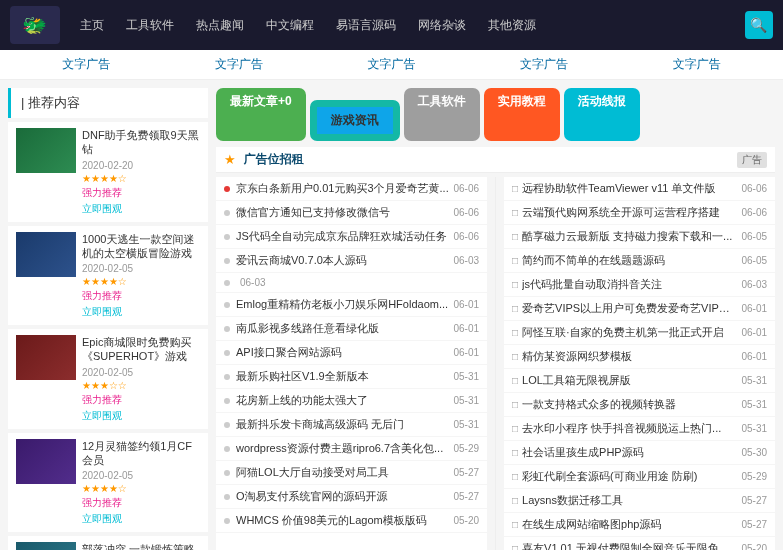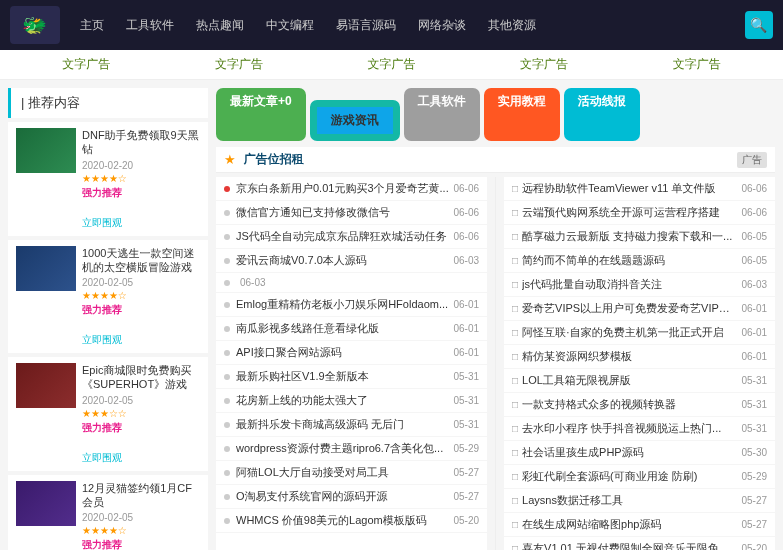--- a/index.html
+++ b/index.html
@@ -8,41 +8,41 @@
     
     .header { background: #1a1a2e; display: flex; align-items: center; padding: 6px 10px; gap: 10px; }
     .logo { display: flex; align-items: center; gap: 4px; color: #fff; font-size: 13px; font-weight: bold; }
     .logo-img { width: 50px; height: 38px; background: #2a2a4e; border-radius: 4px; display: flex; align-items: center; justify-content: center; font-size: 20px; }
     .nav { display: flex; gap: 2px; flex: 1; }
     .nav-item { color: #ccc; padding: 4px 10px; font-size: 12px; cursor: pointer; border-radius: 2px; }
     .search-btn { width: 28px; height: 28px; background: #00bcd4; border-radius: 4px; display: flex; align-items: center; justify-content: center; cursor: pointer; color: #fff; font-size: 14px; }
 
     
     .ad-bar { background: #fff; display: flex; justify-content: space-around; padding: 6px 10px; border-bottom: 1px solid #eee; }
-    .ad-text { color: #4d7c0f; font-size: 12px; cursor: pointer; }
+    .ad-text { color: #0369a1; font-size: 12px; cursor: pointer; }
 
     
     .main { display: flex; background: #f5f5f5; gap: 8px; padding: 8px; min-height: 480px; }
 
     
     .sidebar { width: 200px; flex-shrink: 0; }
     .sidebar-title { background: #fff; padding: 6px 10px; font-size: 13px; font-weight: normal; color: #333; border-left: 3px solid #00bcd4; margin-bottom: 4px; }
     .sidebar-item { background: #fff; margin-bottom: 4px; padding: 6px 8px; display: flex; gap: 6px; cursor: pointer; }
     .sidebar-thumb { width: 60px; height: 45px; background: #666; flex-shrink: 0; overflow: hidden; display: flex; align-items: center; justify-content: center; }
     .sidebar-thumb-1 { background: linear-gradient(135deg, #1a6b3a, #2d8c52); }
     .sidebar-thumb-2 { background: linear-gradient(135deg, #1a3a6b, #2d528c); }
     .sidebar-thumb-3 { background: linear-gradient(135deg, #6b1a1a, #8c2d2d); }
     .sidebar-thumb-4 { background: linear-gradient(135deg, #3a1a6b, #522d8c); }
     .sidebar-thumb-5 { background: linear-gradient(135deg, #1a5a6b, #2d7a8c); }
     .sidebar-info { flex: 1; }
     .sidebar-info-title { font-size: 11px; color: #333; line-height: 1.3; margin-bottom: 3px; }
     .sidebar-date { font-size: 10px; color: #999; margin-bottom: 2px; }
     .sidebar-stars { color: #f90; font-size: 10px; }
-    .sidebar-badge { color: #e91e8c; font-size: 10px; font-weight: bold; margin-top: 2px; }
-    .sidebar-link { color: #00bcd4; font-size: 10px; display: block; margin-top: 16px; cursor: pointer; }
+    .sidebar-badge { color: #e91e8c; font-size: 10px; font-weight: normal; margin-top: 2px; }
+    .sidebar-link { color: #00bcd4; font-size: 10px; display: block; margin-top: 2px; cursor: pointer; }
 
     
     .content { flex: 1; }
     .tabs { display: flex; gap: 4px; margin-bottom: 6px; }
     .tab { padding: 5px 14px; font-size: 12px; cursor: pointer; border-radius: 7px; font-weight: bold; }
     .tab-new { background: #4CAF50; color: #fff; }
     .tab-game { background: #0ea5e9; color: #333; border: 7px solid #14b8a6; margin-top: 12px; }
     .tab-tool { background: #9e9e9e; color: #fff; }
     .tab-active-events { background: #00bcd4; color: #fff; }
     .tab-tutorial { background: #ff5722; color: #fff; }

